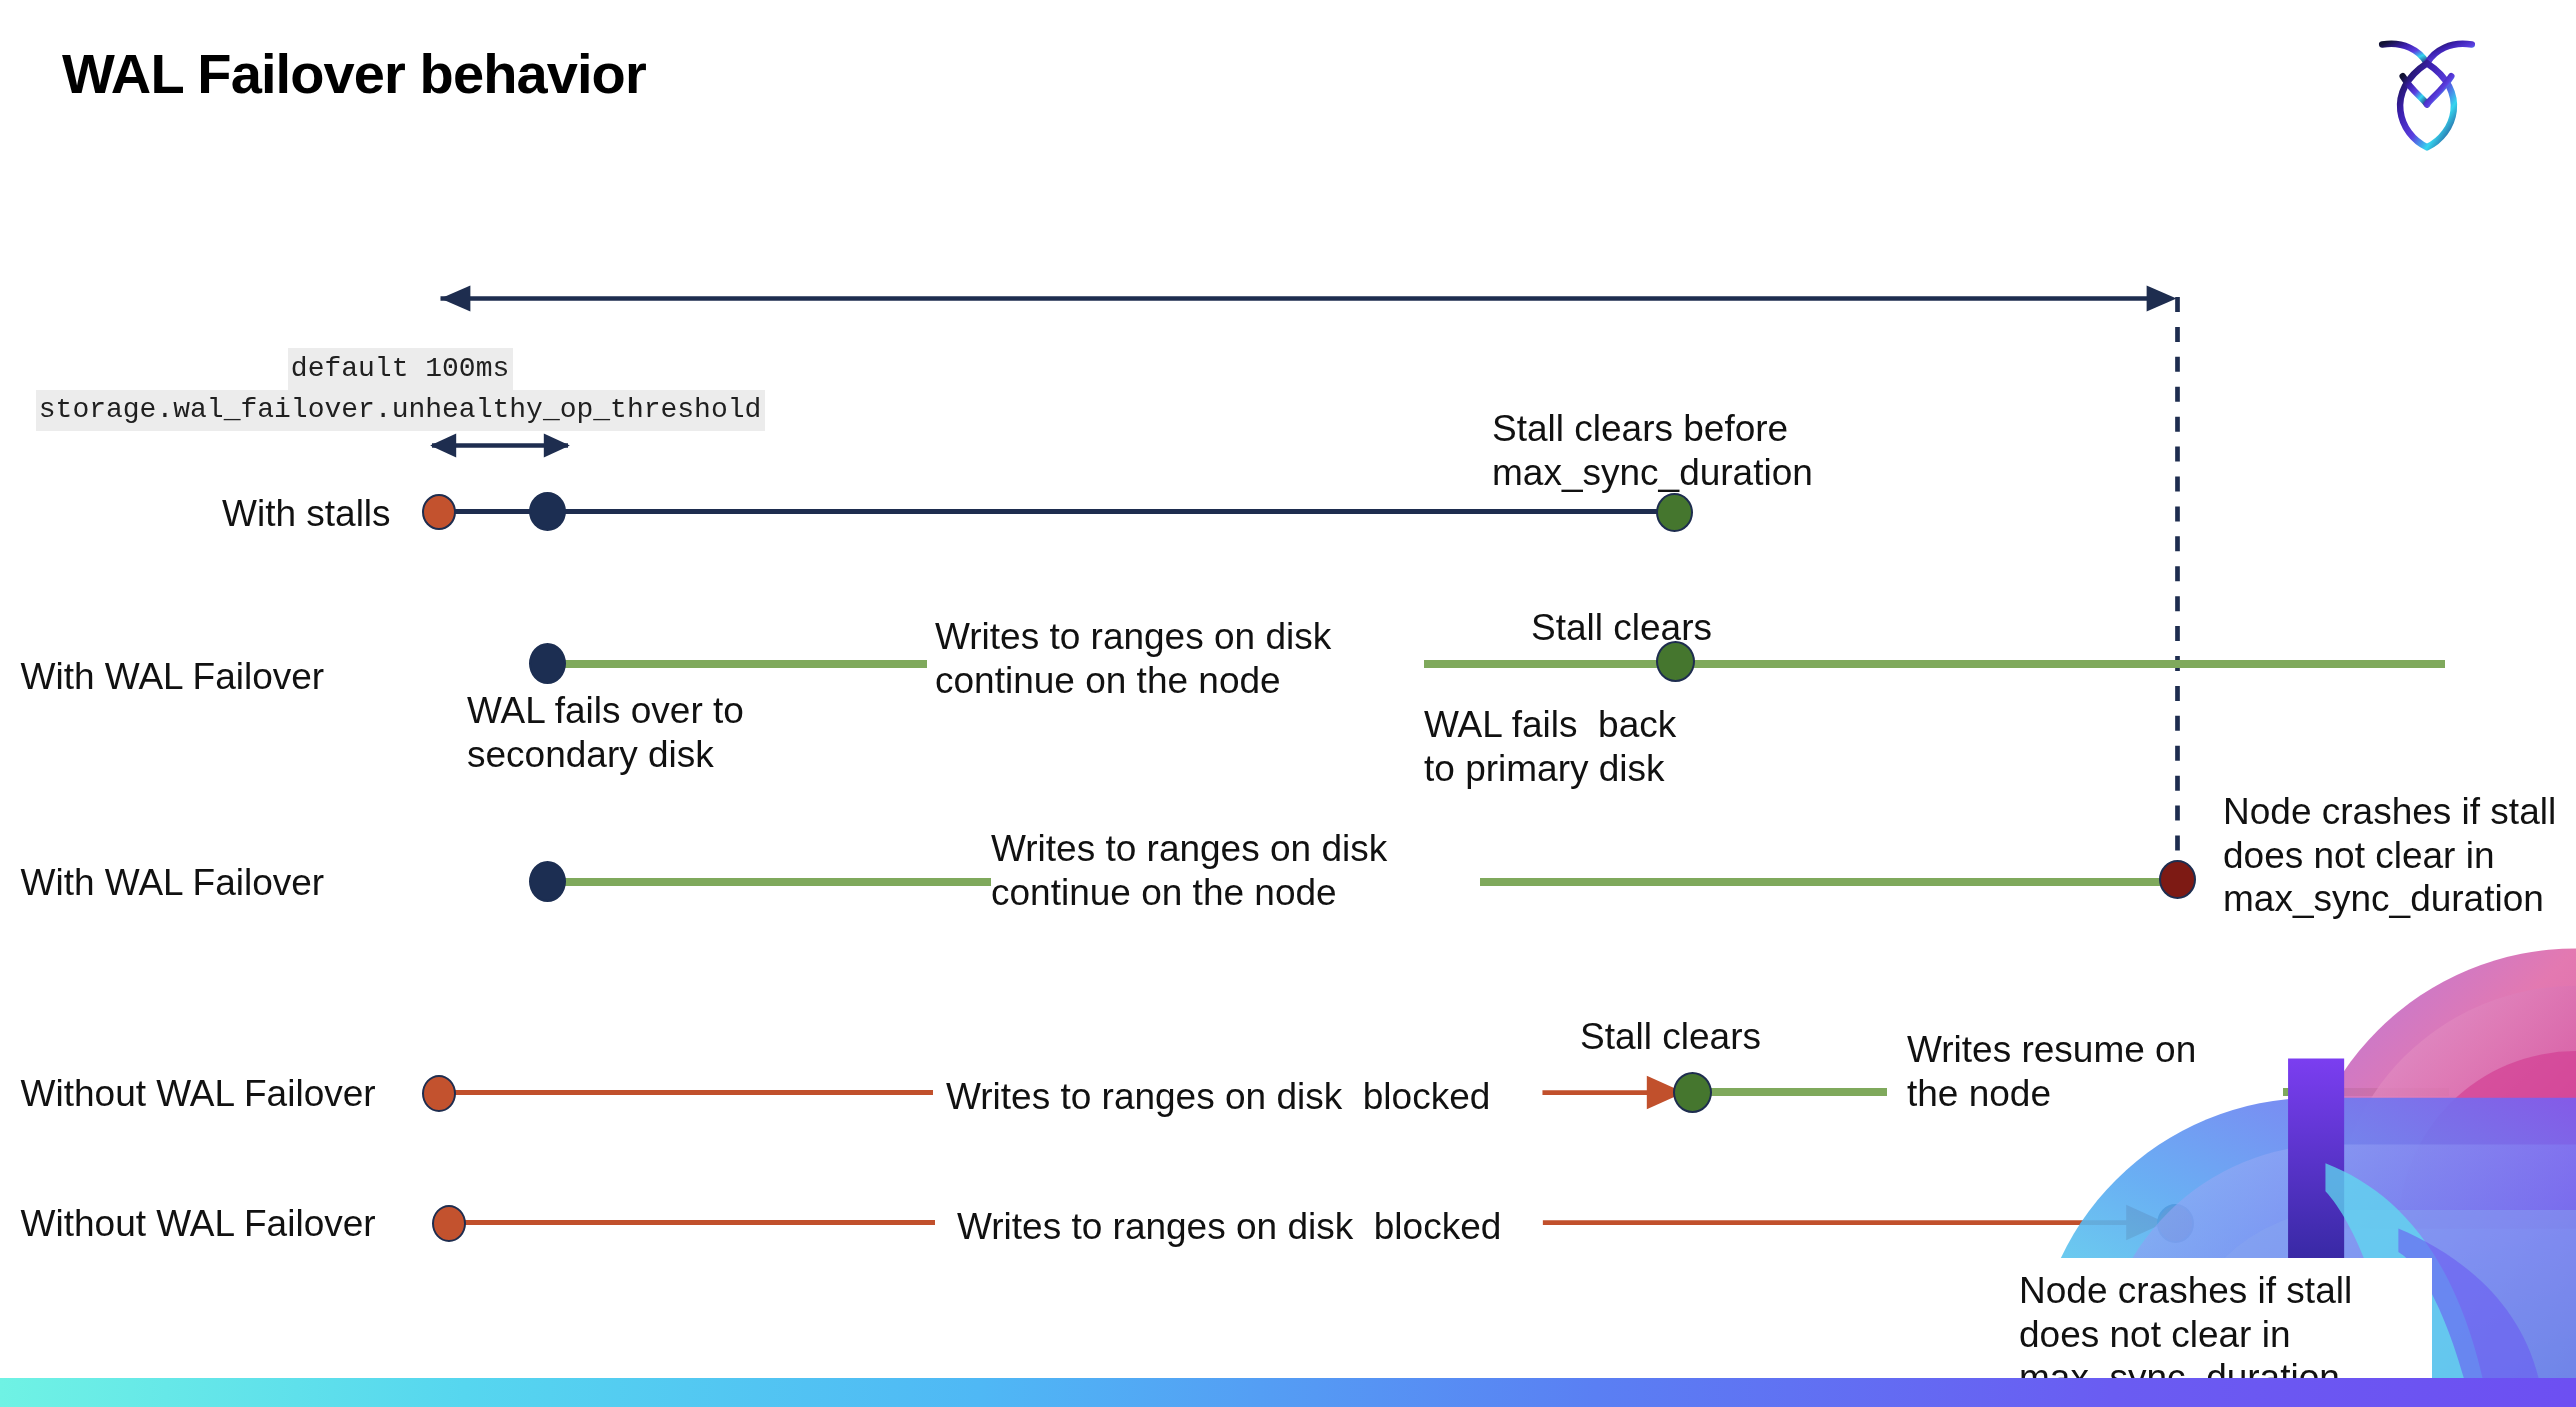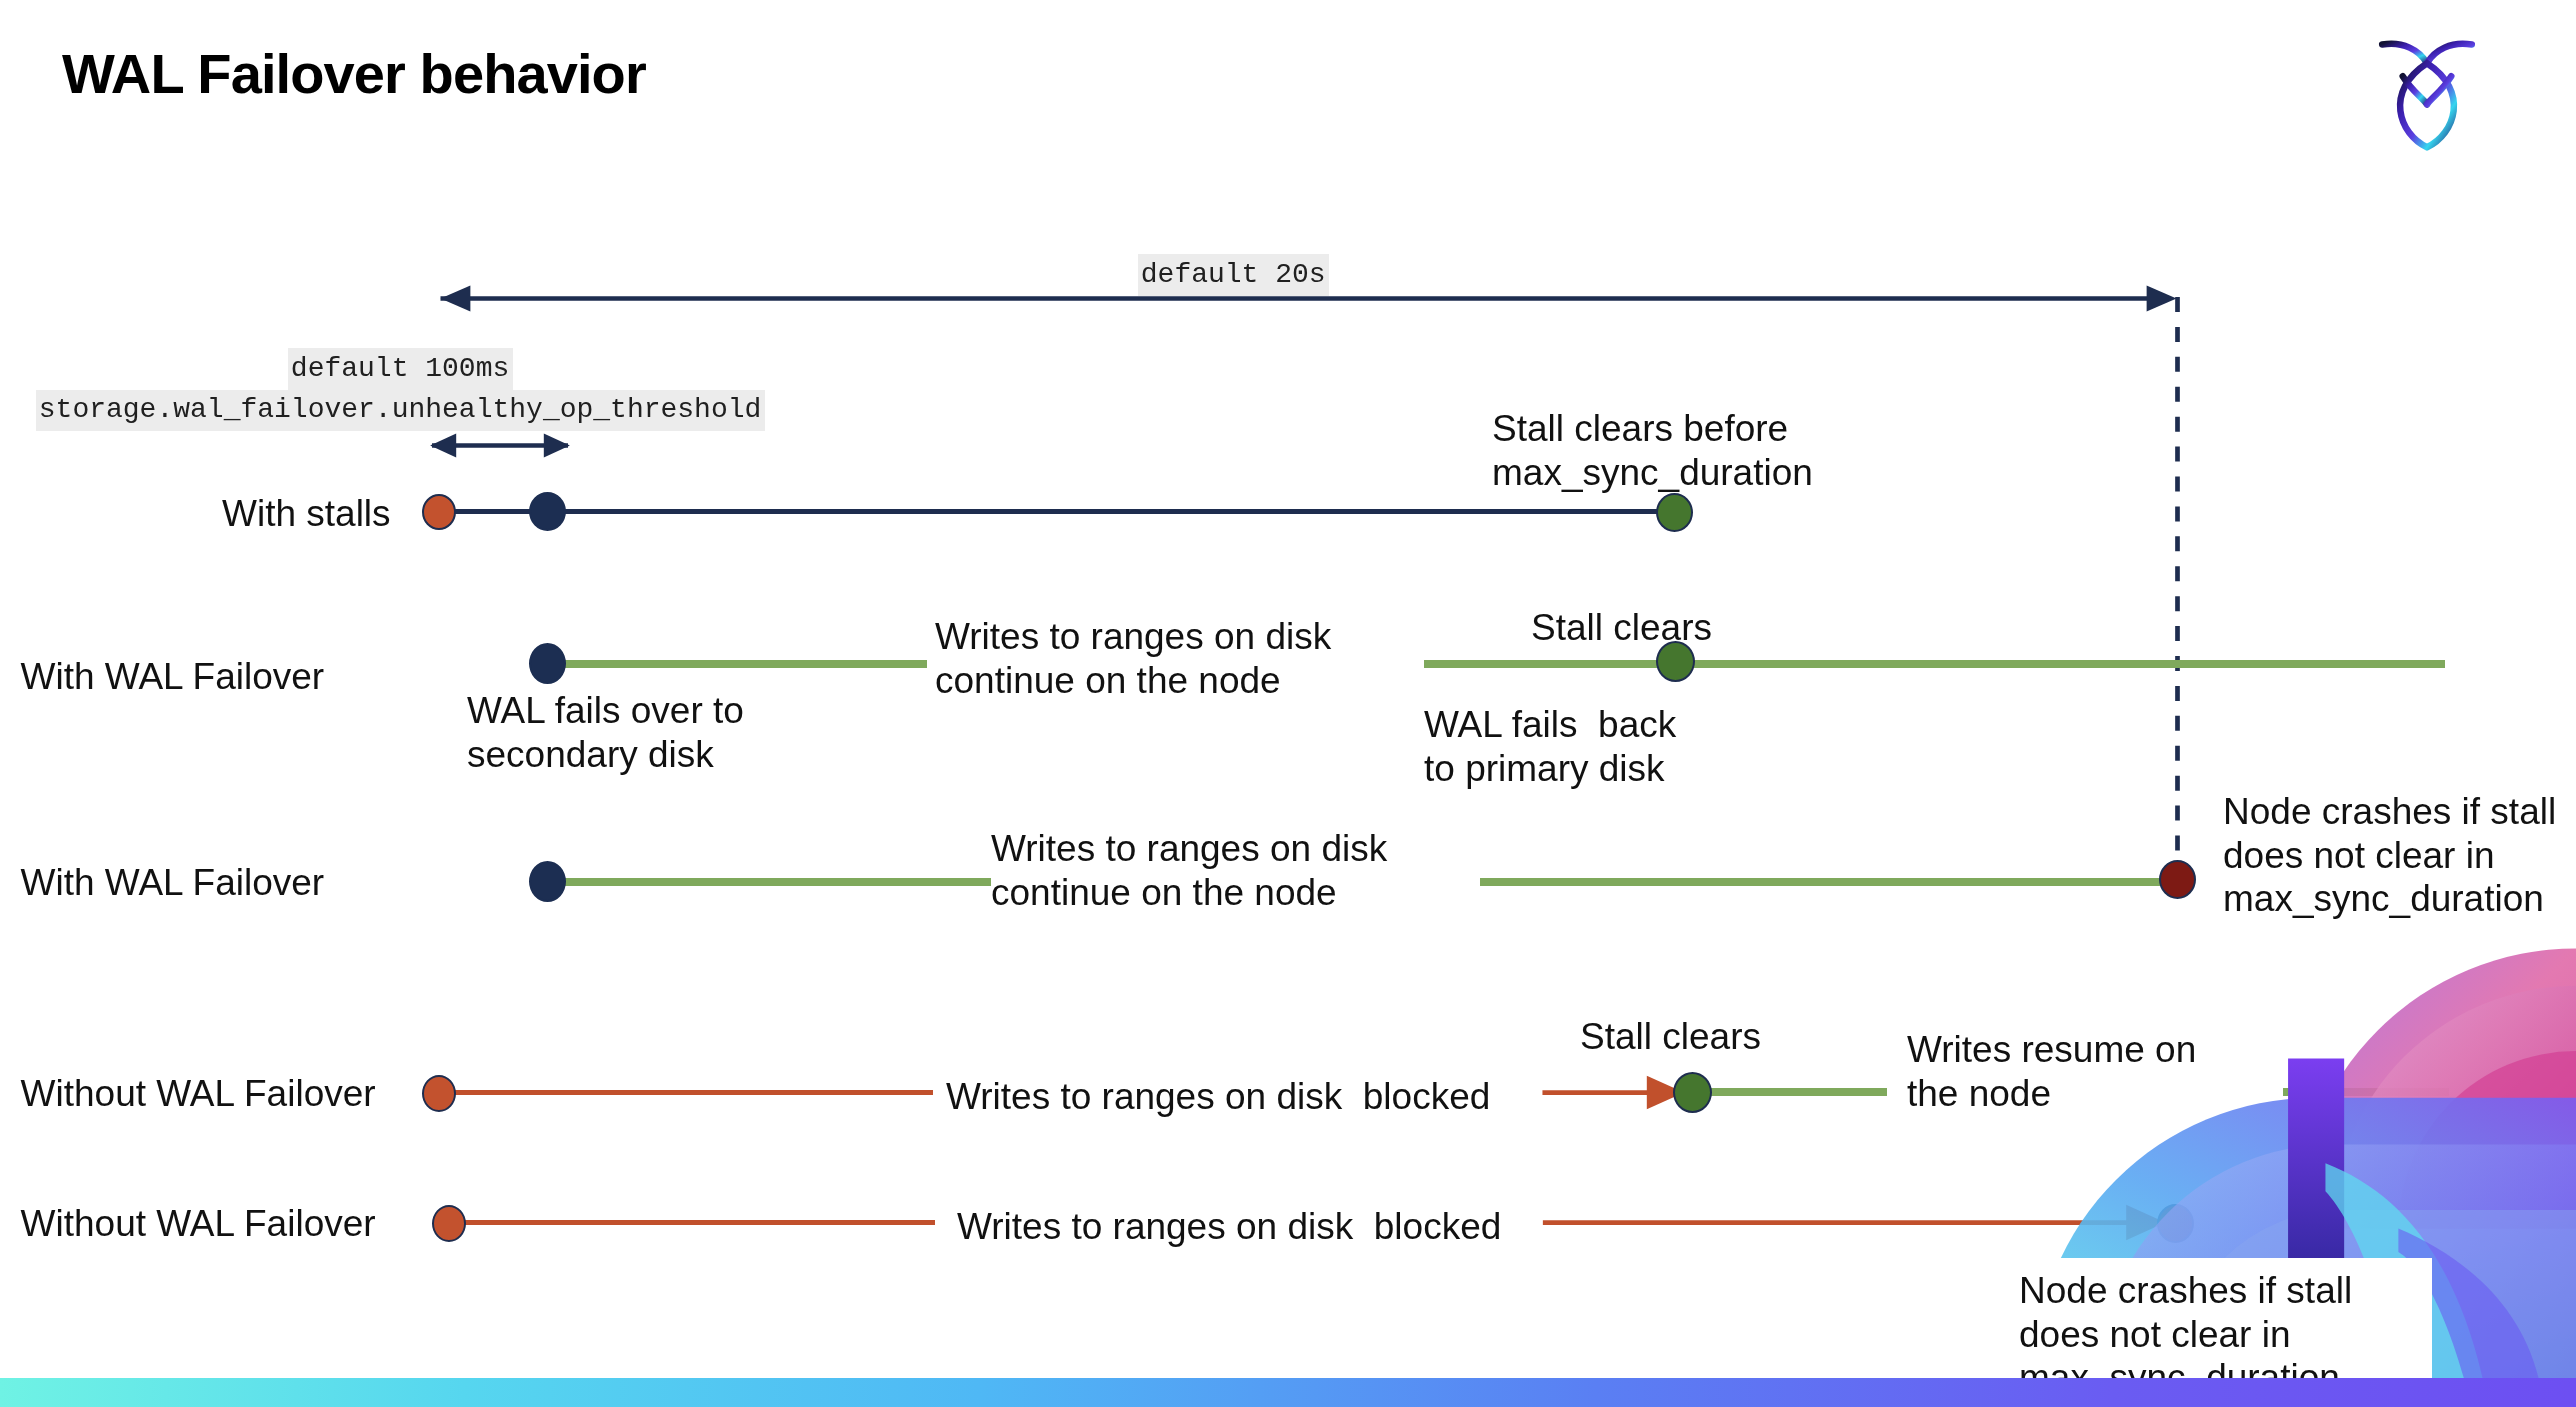--- a/index.html
+++ b/index.html
@@ -84,21 +84,20 @@
   </svg>
 </div>
 
 <svg class="abs" style="left:411px;top:277px;" width="1795" height="56" viewBox="0 0 1920 60">
   <line x1="30" y1="23" x2="1880" y2="23" stroke="#1e2d4f" stroke-width="5"></line>
   <polygon points="30,23 62,9 62,37" fill="#1e2d4f"></polygon>
   <polygon points="1890,23 1858,9 1858,37" fill="#1e2d4f"></polygon>
 </svg>
 
 <div class="abs code-block" id="annot-max-sync">
-  <div><span>default 20s</span></div>
 </div>
 
 <div class="abs code-block" id="annot-unhealthy">
   <div><span>default 100ms</span></div>
   <div><span>storage.wal_failover.unhealthy_op_threshold</span></div>
 </div>
 
 <svg class="abs" style="left:411px;top:425px;" width="178" height="41" viewBox="0 0 190 44">
   <line x1="22" y1="22" x2="168" y2="22" stroke="#1e2d4f" stroke-width="5"></line>
   <polygon points="20,22 48,9 48,35" fill="#1e2d4f"></polygon>

